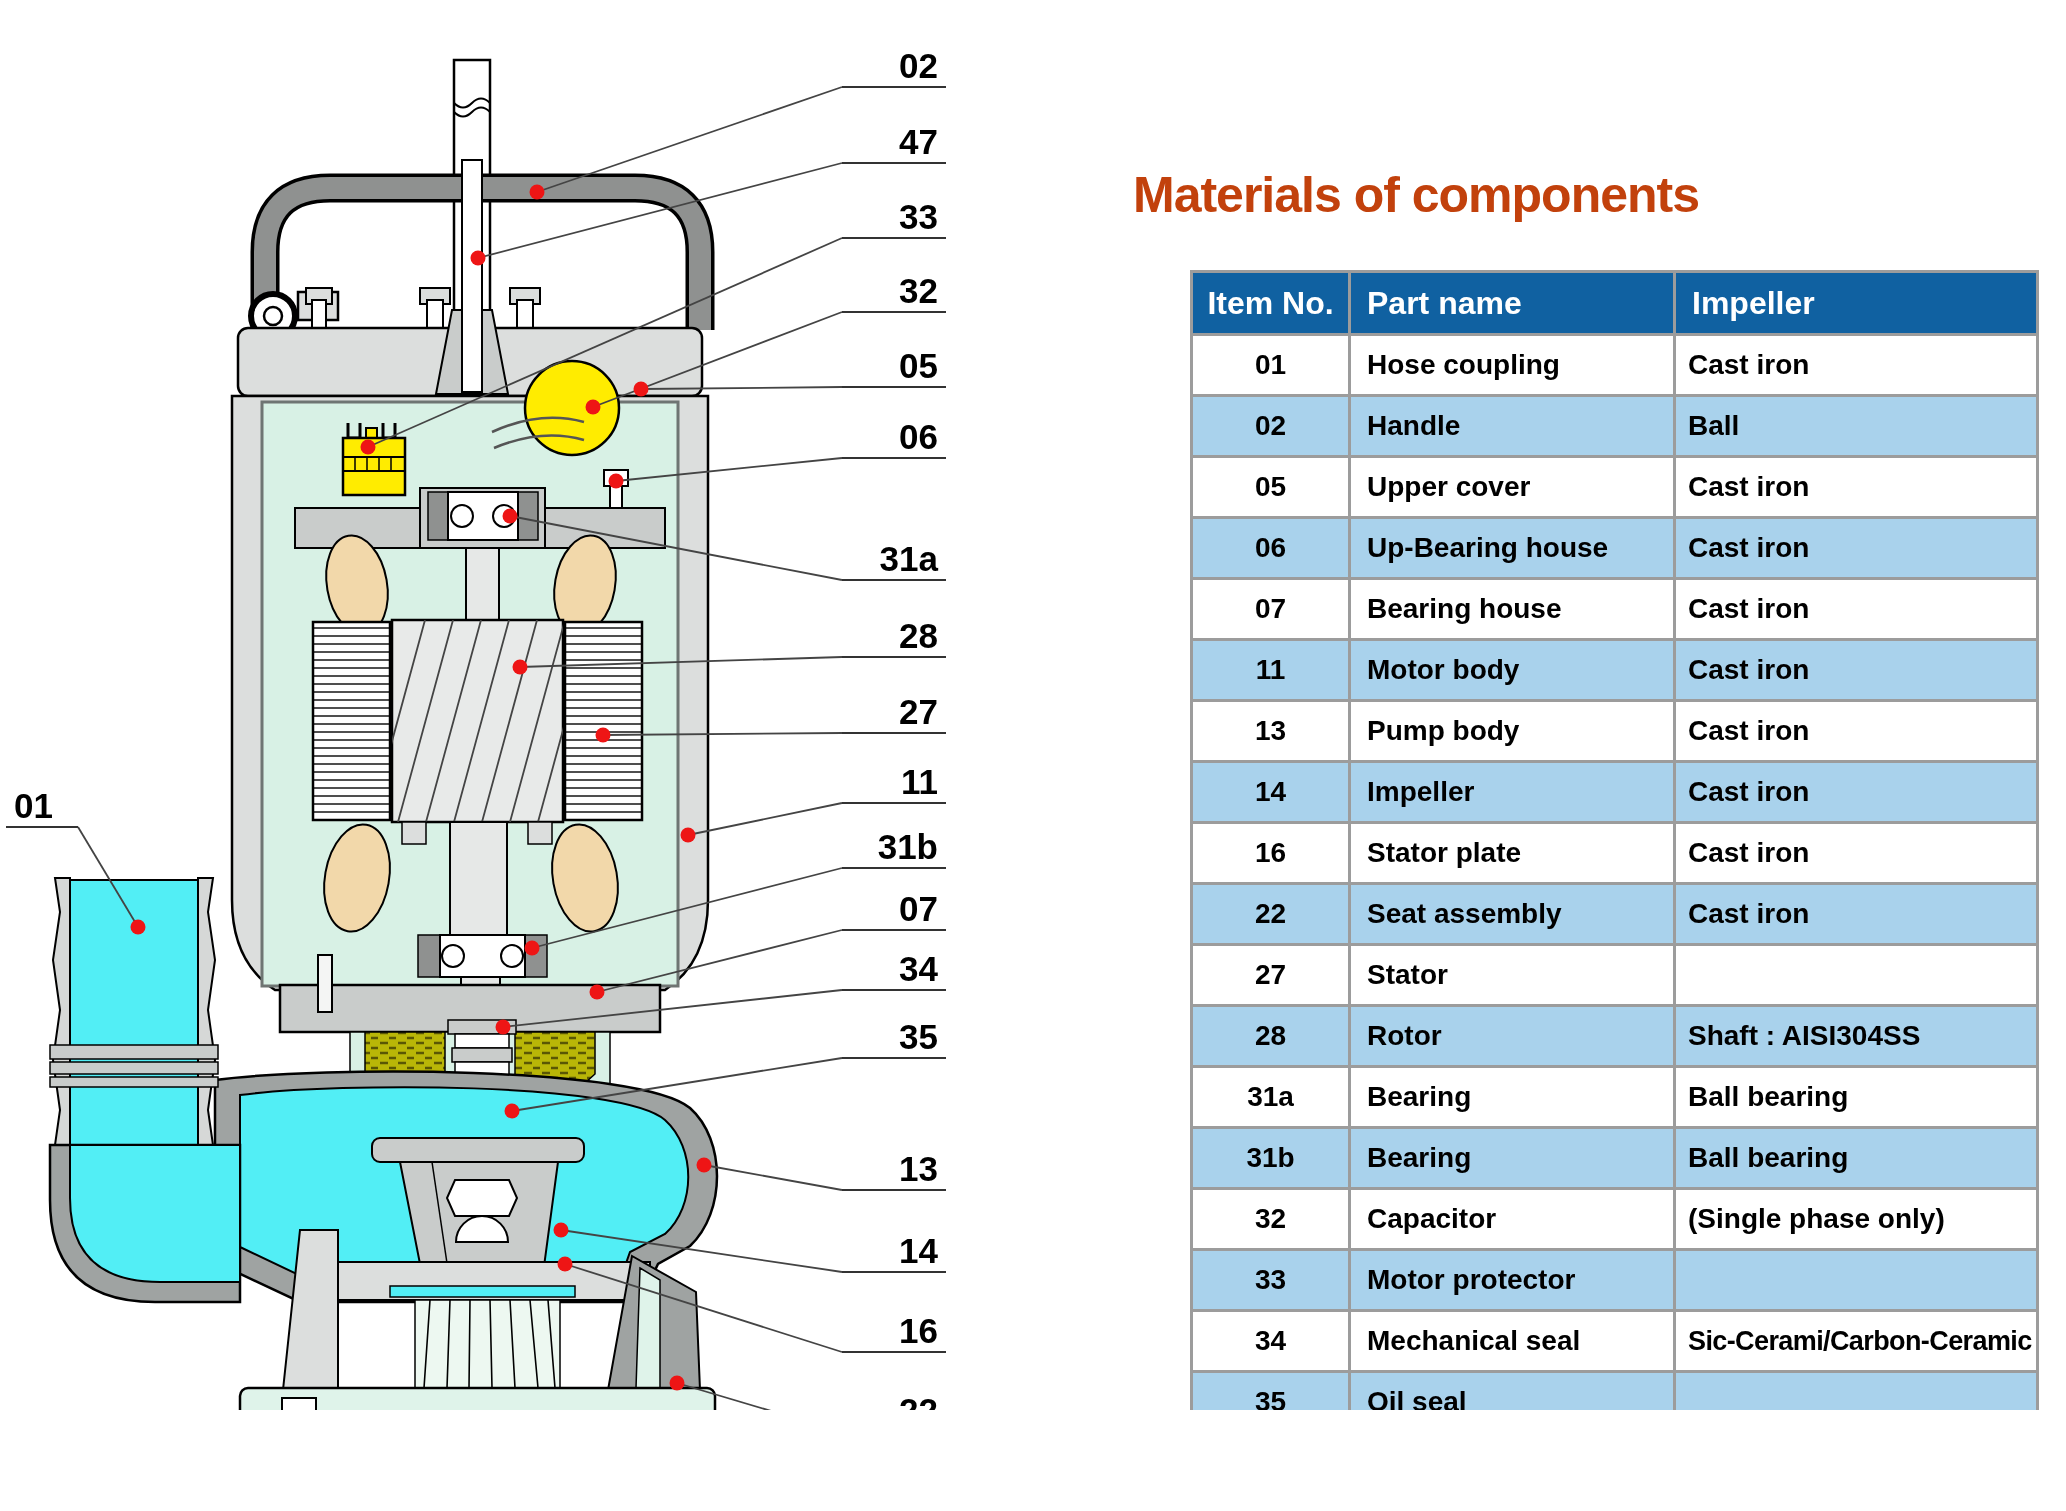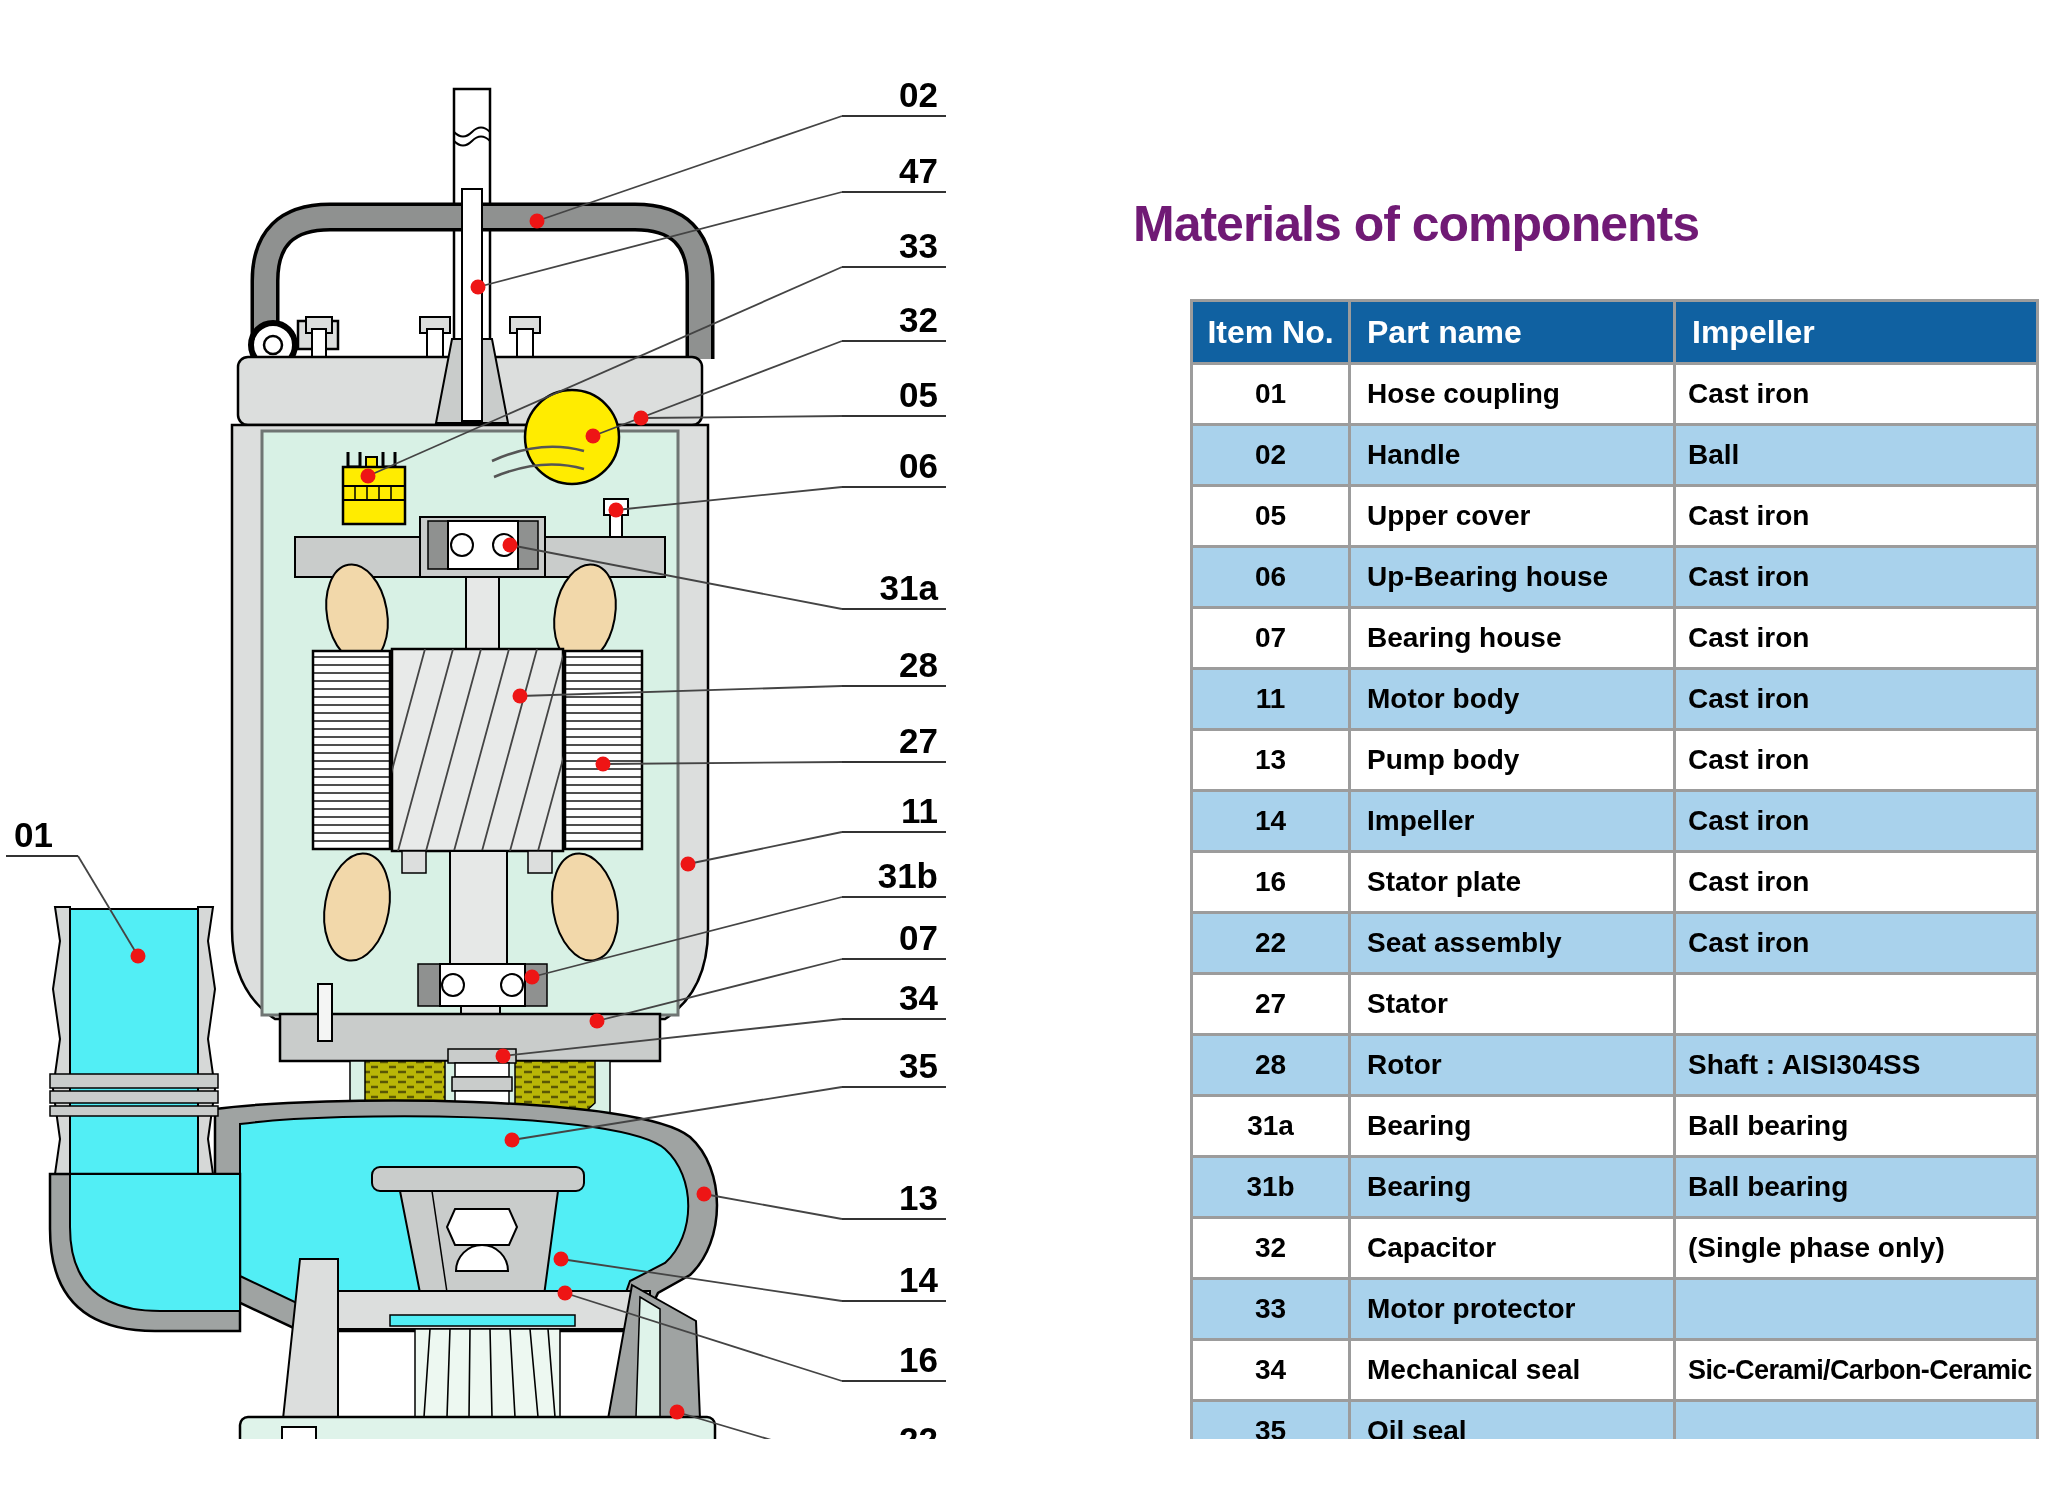--- a/index.html
+++ b/index.html
@@ -1,22 +1,22 @@
 <!DOCTYPE html>
 <html><head>
 <meta charset="utf-8">
 <style>
   html,body { margin:0; padding:0; background:#fff; }
   body { font-family:"Liberation Sans", sans-serif; }
-  .stage { position:relative; width:2066px; height:1410px; background:#fff; overflow:hidden;margin-top:29px; }
+  .stage { position:relative; width:2066px; height:1410px; background:#fff; overflow:hidden; }
 
   
   .title {
     position:absolute; left:1133px; top:166px;
-    font-size:50px; font-weight:bold; color:#701a75; letter-spacing:-1px;
+    font-size:50px; font-weight:bold; color:#c2410c; letter-spacing:-1px;
     white-space:nowrap;
   }
   table.materials {
     position:absolute; left:1190px; top:270px;
     border-collapse:collapse; table-layout:fixed; width:846px;
     background:#fff;
   }
   table.materials col.c0 { width:158px; }
   table.materials col.c1 { width:325px; }
   table.materials col.c2 { width:363px; }

